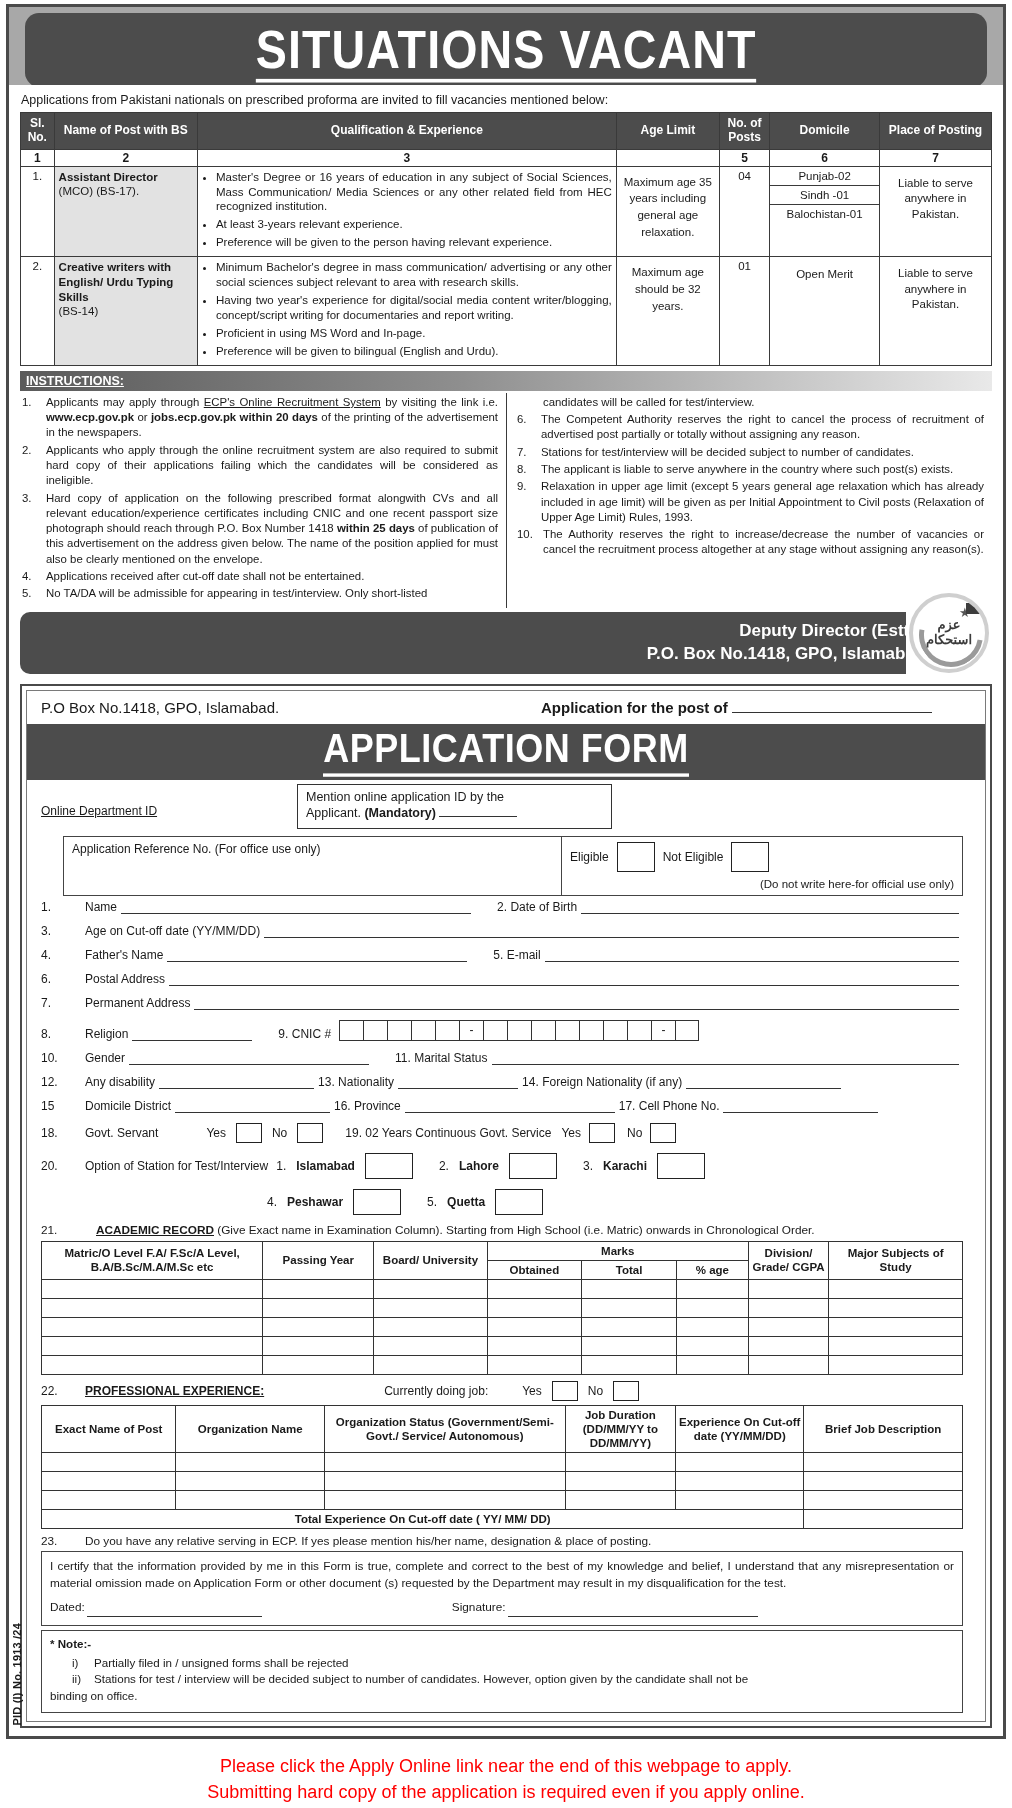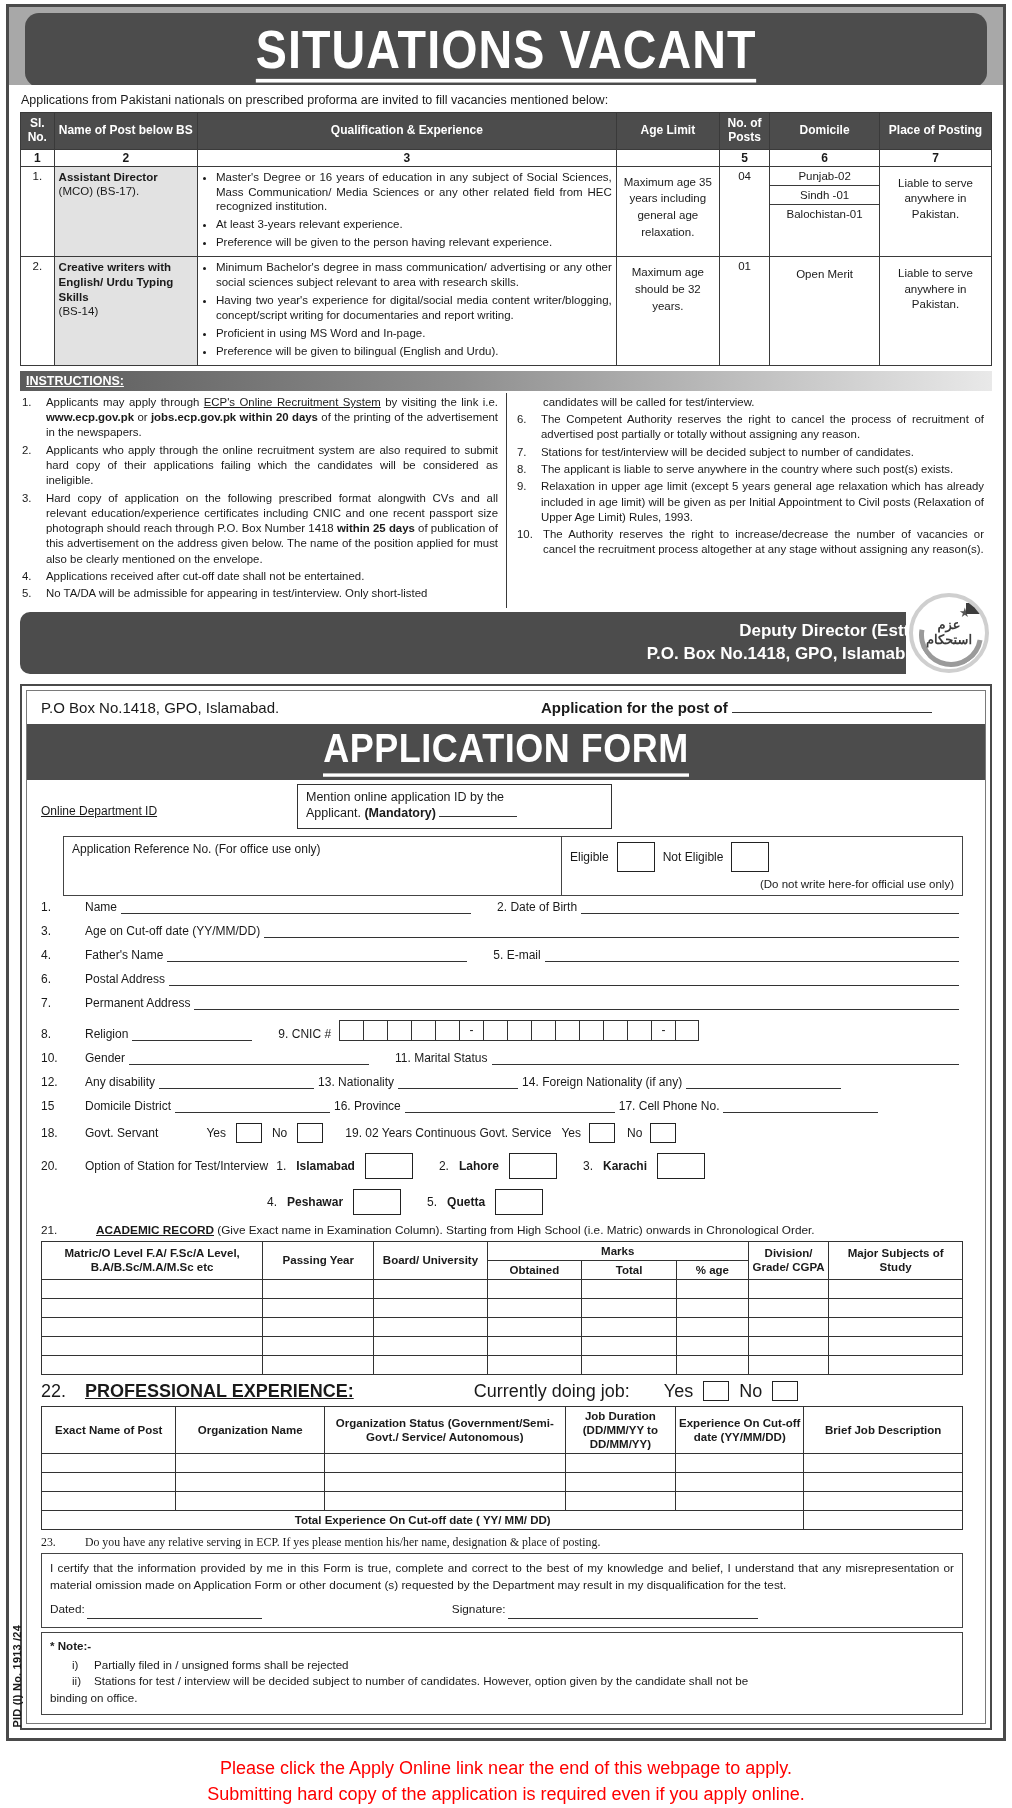--- a/index.html
+++ b/index.html
@@ -291,27 +291,27 @@
   table.grid th, table.grid td {
     border: 1px solid #333;
     text-align: center;
     vertical-align: middle;
     padding: 2px 3px;
     line-height: 1.22;
   }
   table.grid th { font-weight: bold; }
   table.grid td.empty { height: 19px; }
 
-  .prof-head { padding: 6px 14px 4px 14px; font-size: 18px; display: flex; align-items: center; }
+  .prof-head { padding: 6px 14px 4px 14px; font-size: 12px; display: flex; align-items: center; }
   .prof-head .pnum { width: 44px; }
   .cdj { margin-left: 120px; display: flex; align-items: center; gap: 10px; }
 
   .totexp td { font-weight: bold; }
 
-  .q23 { padding: 5px 14px 3px 14px; font-size: 11.8px; display: flex; font-family: Liberation Serif, serif; }
+  .q23 { padding: 5px 14px 3px 14px; font-size: 11.8px; display: flex; }
   .q23 .pnum { width: 44px; }
 
   .certbox {
     margin: 0 22px 0 14px;
     border: 1px solid #444;
     padding: 6px 8px 8px 8px;
     font-size: 11.8px;
     line-height: 1.5;
   }
   .certbox p { margin: 0 0 6px 0; text-align: justify; }
@@ -366,21 +366,21 @@
         <div class="banner-title">SITUATIONS VACANT</div>
       </div>
     </div>
 
     <div class="intro-line">Applications from Pakistani nationals on prescribed proforma are invited to fill vacancies mentioned below:</div>
 
     <table class="vac">
       <thead>
         <tr>
           <th class="c-sl">Sl. No.</th>
-          <th class="c-post">Name of Post below BS</th>
+          <th class="c-post">Name of Post with BS</th>
           <th class="c-qual">Qualification &amp; Experience</th>
           <th class="c-age">Age Limit</th>
           <th class="c-posts">No. of Posts</th>
           <th class="c-dom">Domicile</th>
           <th class="c-place">Place of Posting</th>
         </tr>
       </thead>
       <tbody>
         <tr class="numrow">
           <td>1</td>

